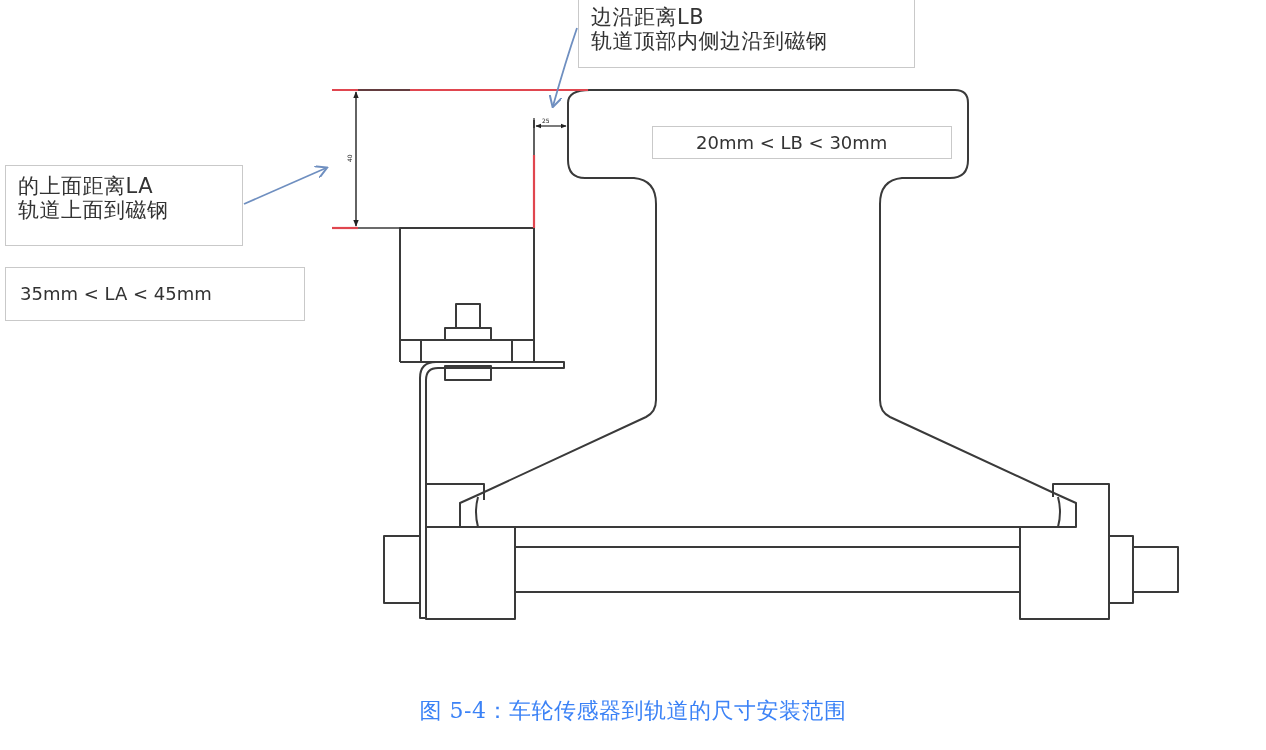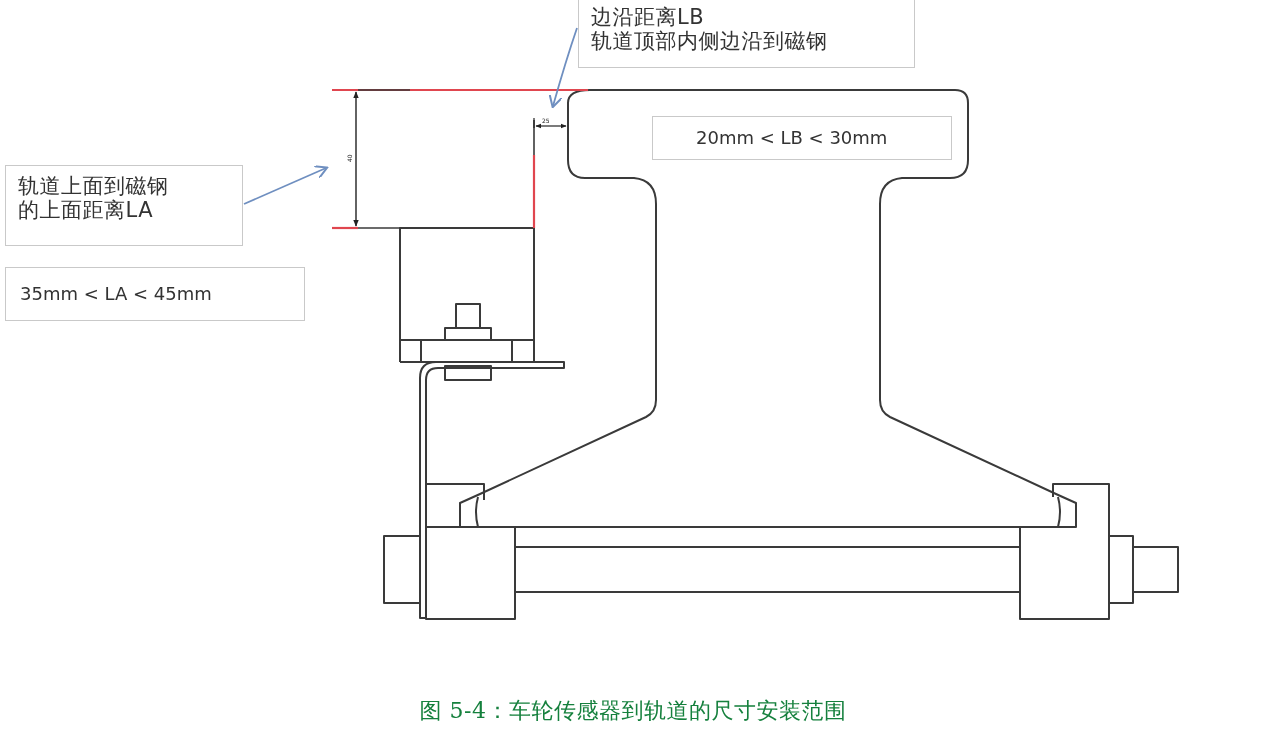--- a/index.html
+++ b/index.html
@@ -1,21 +1,21 @@
 <!DOCTYPE html>
 <html><head>
   <meta charset="utf-8">
   <style>
     html, body { margin: 0; padding: 0; background: #ffffff; }
     body { width: 1266px; height: 750px; position: relative; overflow: hidden; font-family: "DejaVu Sans", sans-serif; color: #2b2b2b; }
     #drawing { position: absolute; left: 0; top: 0; width: 1266px; height: 750px; }
     .note-box { position: absolute; background: #ffffff; border: 1.5px solid #c9c9c9; box-sizing: border-box; color: #333; }
     .note-cn { font-size: 21px; line-height: 24px; padding: 8px 10px 0 12px; letter-spacing: 0.5px; }
     .note-range { font-size: 18px; line-height: 22px; padding: 0 0 0 14px; display: flex; align-items: center; }
-    .caption { position: absolute; left: 0; width: 1266px; top: 696px; text-align: center; font-family: "DejaVu Serif", serif; font-size: 22px; color: #15803d; letter-spacing: 0.5px; }
+    .caption { position: absolute; left: 0; width: 1266px; top: 696px; text-align: center; font-family: "DejaVu Serif", serif; font-size: 22px; color: #3b82f6; letter-spacing: 0.5px; }
     .dim-label { font-family: "DejaVu Sans", sans-serif; font-size: 6px; fill: #222; }
   </style>
 </head>
 <body>
 
 <svg id="drawing" viewBox="0 0 1266 750" xmlns="http://www.w3.org/2000/svg">
   <defs>
     <marker id="blueArrow" viewBox="0 0 10 10" refX="8" refY="5" markerWidth="7" markerHeight="7" orient="auto-start-reverse">
       <path d="M0,0 L9,5 L0,10" fill="none" stroke="#6f8fc0" stroke-width="1.6"></path>
     </marker>
@@ -92,26 +92,26 @@
 
 <div class="note-box" style="left:578px; top:-6px; width:337px; height:74px;">
   <div class="note-cn" style="padding-top:10px;">
     <div>边沿距离LB</div>
     <div>轨道顶部内侧边沿到磁钢</div>
   </div>
 </div>
 
 <div class="note-box" style="left:5px; top:165px; width:238px; height:81px;">
   <div class="note-cn">
+    <div>的上面距离LA</div>
     <div>轨道上面到磁钢</div>
-    <div>的上面距离LA</div>
   </div>
 </div>
 
 <div class="note-box note-range" style="left:5px; top:267px; width:300px; height:54px;">
   <span>35mm &lt;  LA &lt; 45mm</span>
 </div>
 
-<div class="note-box note-range" style="left:652px; top:116px; width:300px; height:44px;padding-left:43px;">
+<div class="note-box note-range" style="left:652px; top:126px; width:300px; height:33px;padding-left:43px;">
   <span>20mm &lt;  LB &lt; 30mm</span>
 </div>
 
 <div class="caption">图 5-4：车轮传感器到轨道的尺寸安装范围</div>
 
 </body></html>

